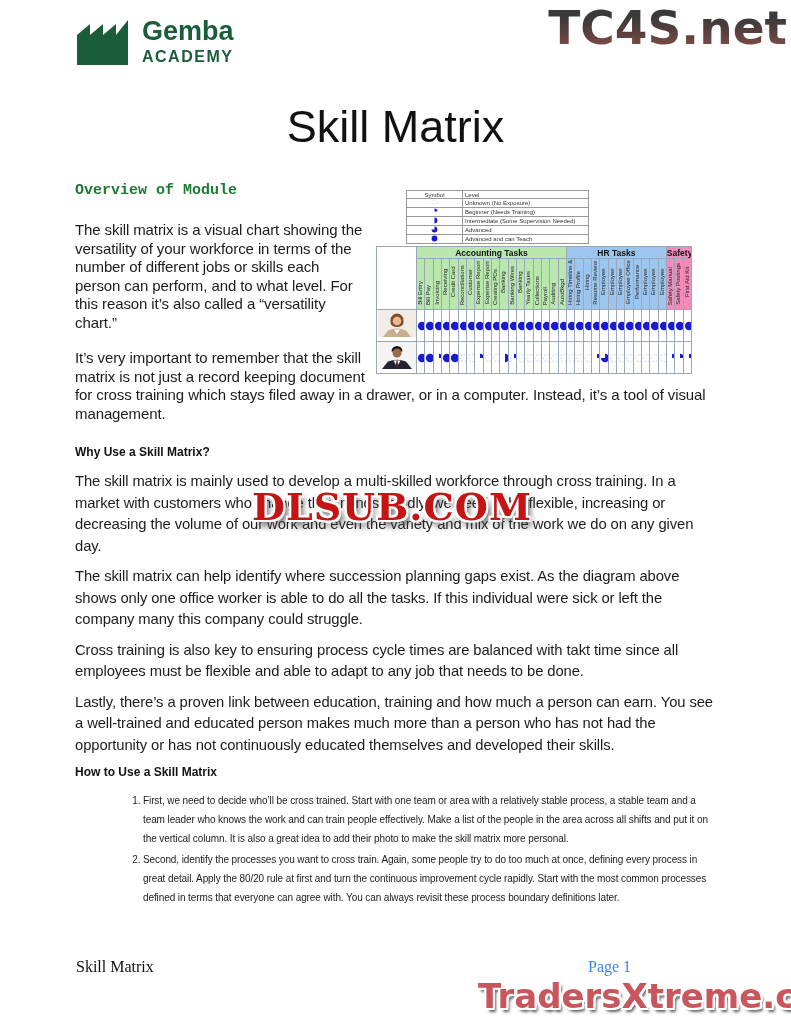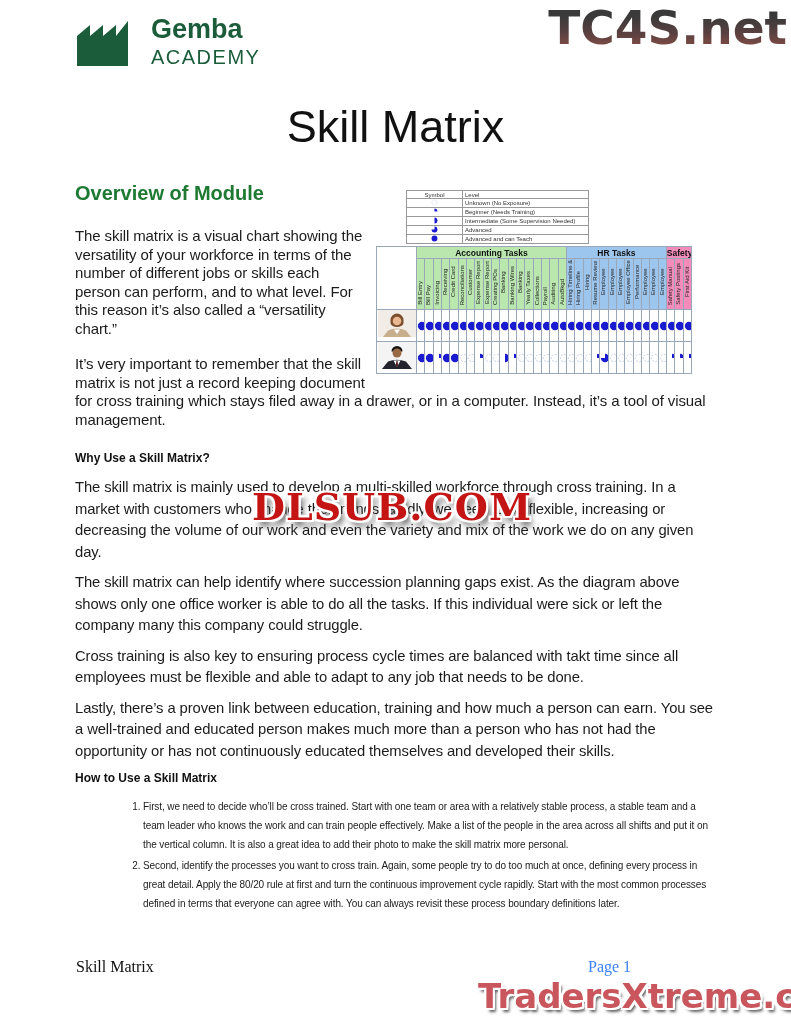--- a/index.html
+++ b/index.html
@@ -1,40 +1,40 @@
 <!DOCTYPE html>
 <html style="--brand-green: #1b5c3a; --heading-green: #1e7a33; --matrix-accounting: #b9e7ae; --matrix-hr: #9dc6ee; --matrix-safety: #f48cbb; --skill-dot-blue: #1a1ad1; --watermark-red: #c41414; --watermark-salmon: #c9565c;"><head>
 <meta charset="utf-8">
 <style>
   html,body{margin:0;padding:0;background:#fff;}
   .page{position:relative;width:791px;height:1024px;background:#fff;overflow:hidden;
         font-family:"Liberation Sans",sans-serif;color:#1b1b1b;}
   .content{padding:0 75px;}
 
   
-  .logo{position:absolute;top:16px;left:76px;display:flex;align-items:center;gap:11px;}
+  .logo{position:absolute;top:16px;left:76px;display:flex;align-items:center;gap:2px;}
   .logo .words{display:flex;flex-direction:column;line-height:1;}
   .logo .w1{font-size:27px;font-weight:bold;color:var(--brand-green);}
-  .logo .w2{font-size:20px;font-weight:normal;letter-spacing:1.5px;color:var(--brand-green);margin-top:4px;}
+  .logo .w2{font-size:16px;font-weight:bold;letter-spacing:1.5px;color:var(--brand-green);margin-top:4px;}
 
   
   .wm-tc4s{position:absolute;top:0px;right:4px;font-size:47px;font-weight:bold;
     font-family:"DejaVu Sans",sans-serif;
     background:linear-gradient(180deg,#3a3a3a 30%,#5a4040 60%,#8e5147 95%);
     -webkit-background-clip:text;background-clip:text;color:transparent;}
   .wm-dlsub{position:absolute;left:252px;top:484px;font-family:"DejaVu Serif",serif;font-weight:bold;
     font-size:38px;letter-spacing:1px;color:var(--watermark-red);
     text-shadow:-2px -2px 0 #fff,2px -2px 0 #fff,-2px 2px 0 #fff,2px 2px 0 #fff,0 -2px 0 #fff,0 2px 0 #fff,-2px 0 0 #fff,2px 0 0 #fff,4px 6px 6px rgba(70,70,70,.85);}
   .wm-traders{position:absolute;left:478px;top:976px;font-family:"DejaVu Sans",sans-serif;font-weight:bold;
     font-size:34px;color:var(--watermark-salmon);
     text-shadow:-2px -2px 0 #fff,2px -2px 0 #fff,-2px 2px 0 #fff,2px 2px 0 #fff,0 -2px 0 #fff,0 2px 0 #fff,-2px 0 0 #fff,2px 0 0 #fff,3px 4px 3px rgba(50,50,50,.8);}
 
   
   h1.title{font-size:45px;font-weight:normal;text-align:center;margin:102px 0 30px;line-height:50px;color:#111;}
-  h2.green{color:var(--heading-green);font-size:20px;margin:0 0 22px;}
+  h2.green{color:var(--heading-green);font-size:15px;margin:0 0 22px;font-family:Liberation Mono, monospace;}
   h3.sub{font-size:12px;margin:0 0 12px;color:#111;}
   p.body{font-size:14.8px;line-height:21.5px;margin:0 0 9px;letter-spacing:-0.1px;}
   p.colp{font-size:15px;line-height:18.5px;margin:0 0 17px;letter-spacing:-0.1px;}
   p.colp.last{margin-bottom:22px;}
   ol.steps{margin:10px 0 16px;padding-left:68px;font-size:10px;line-height:19px;letter-spacing:-0.1px;}
   ol.steps li{margin-bottom:2px;}
 
   
   .chart-wrap{float:right;width:316px;margin:8px 24px 10px 8px;}
   table.legend{border-collapse:collapse;margin:0 0 2px 30px;table-layout:fixed;}

